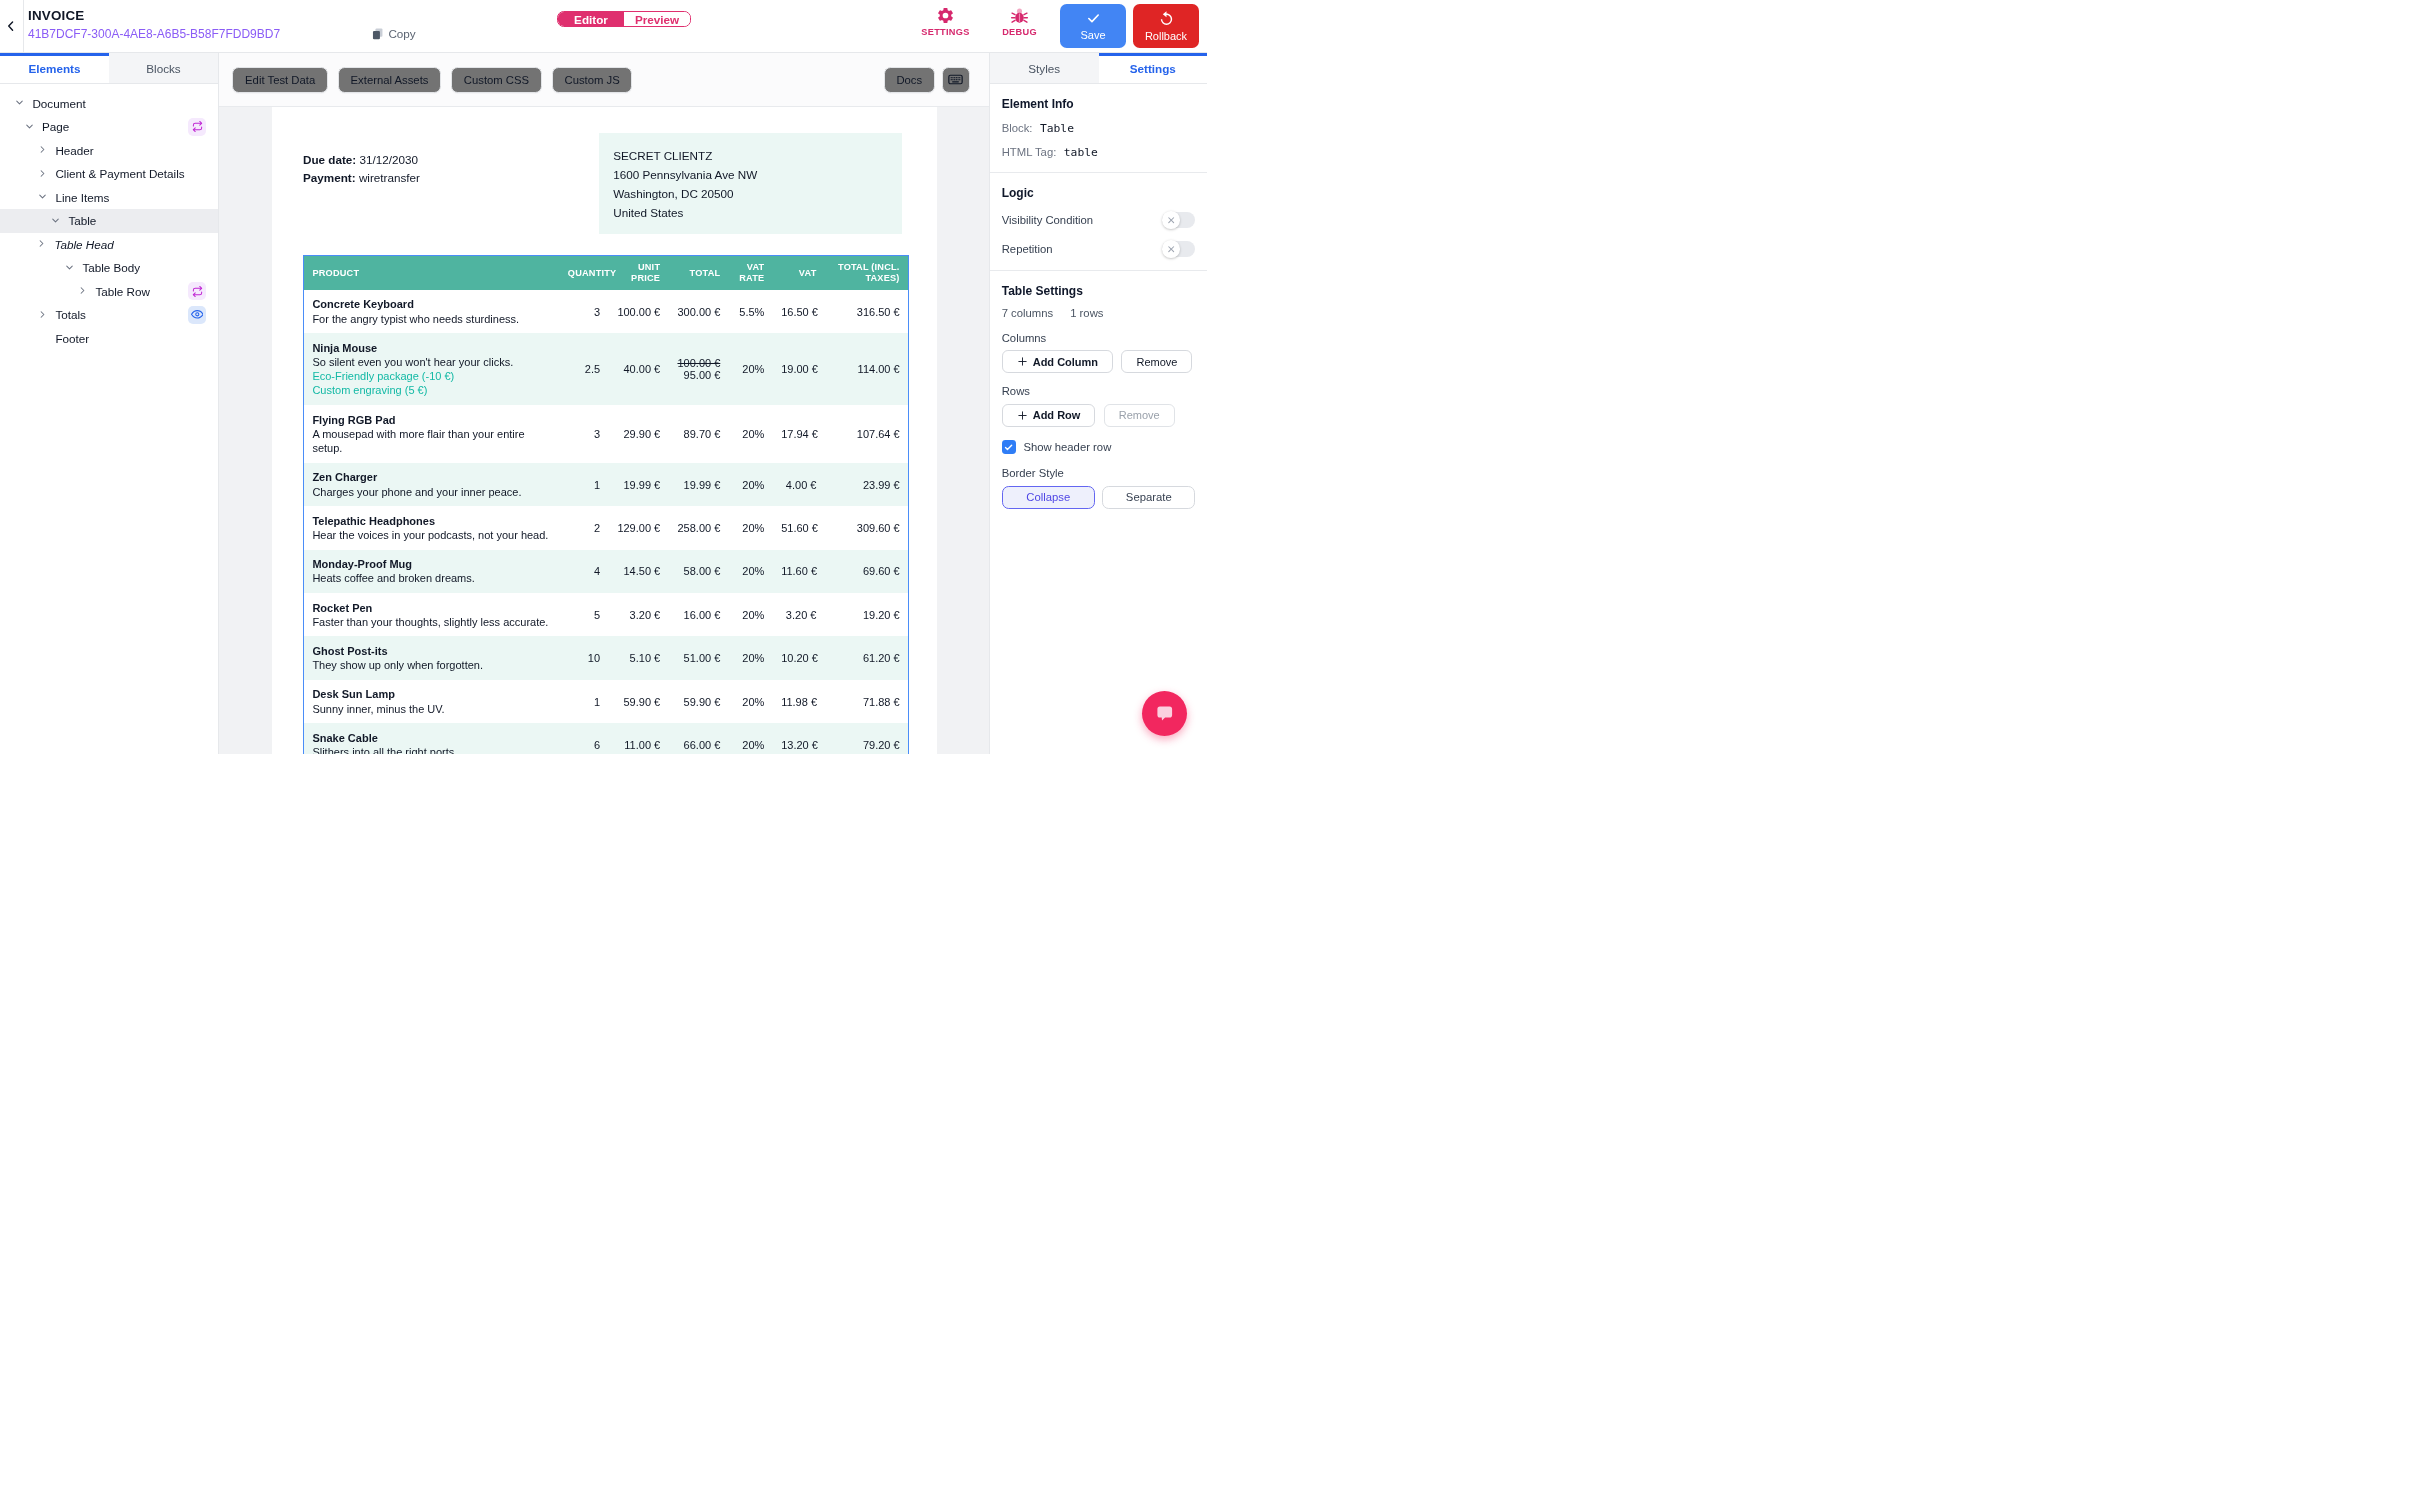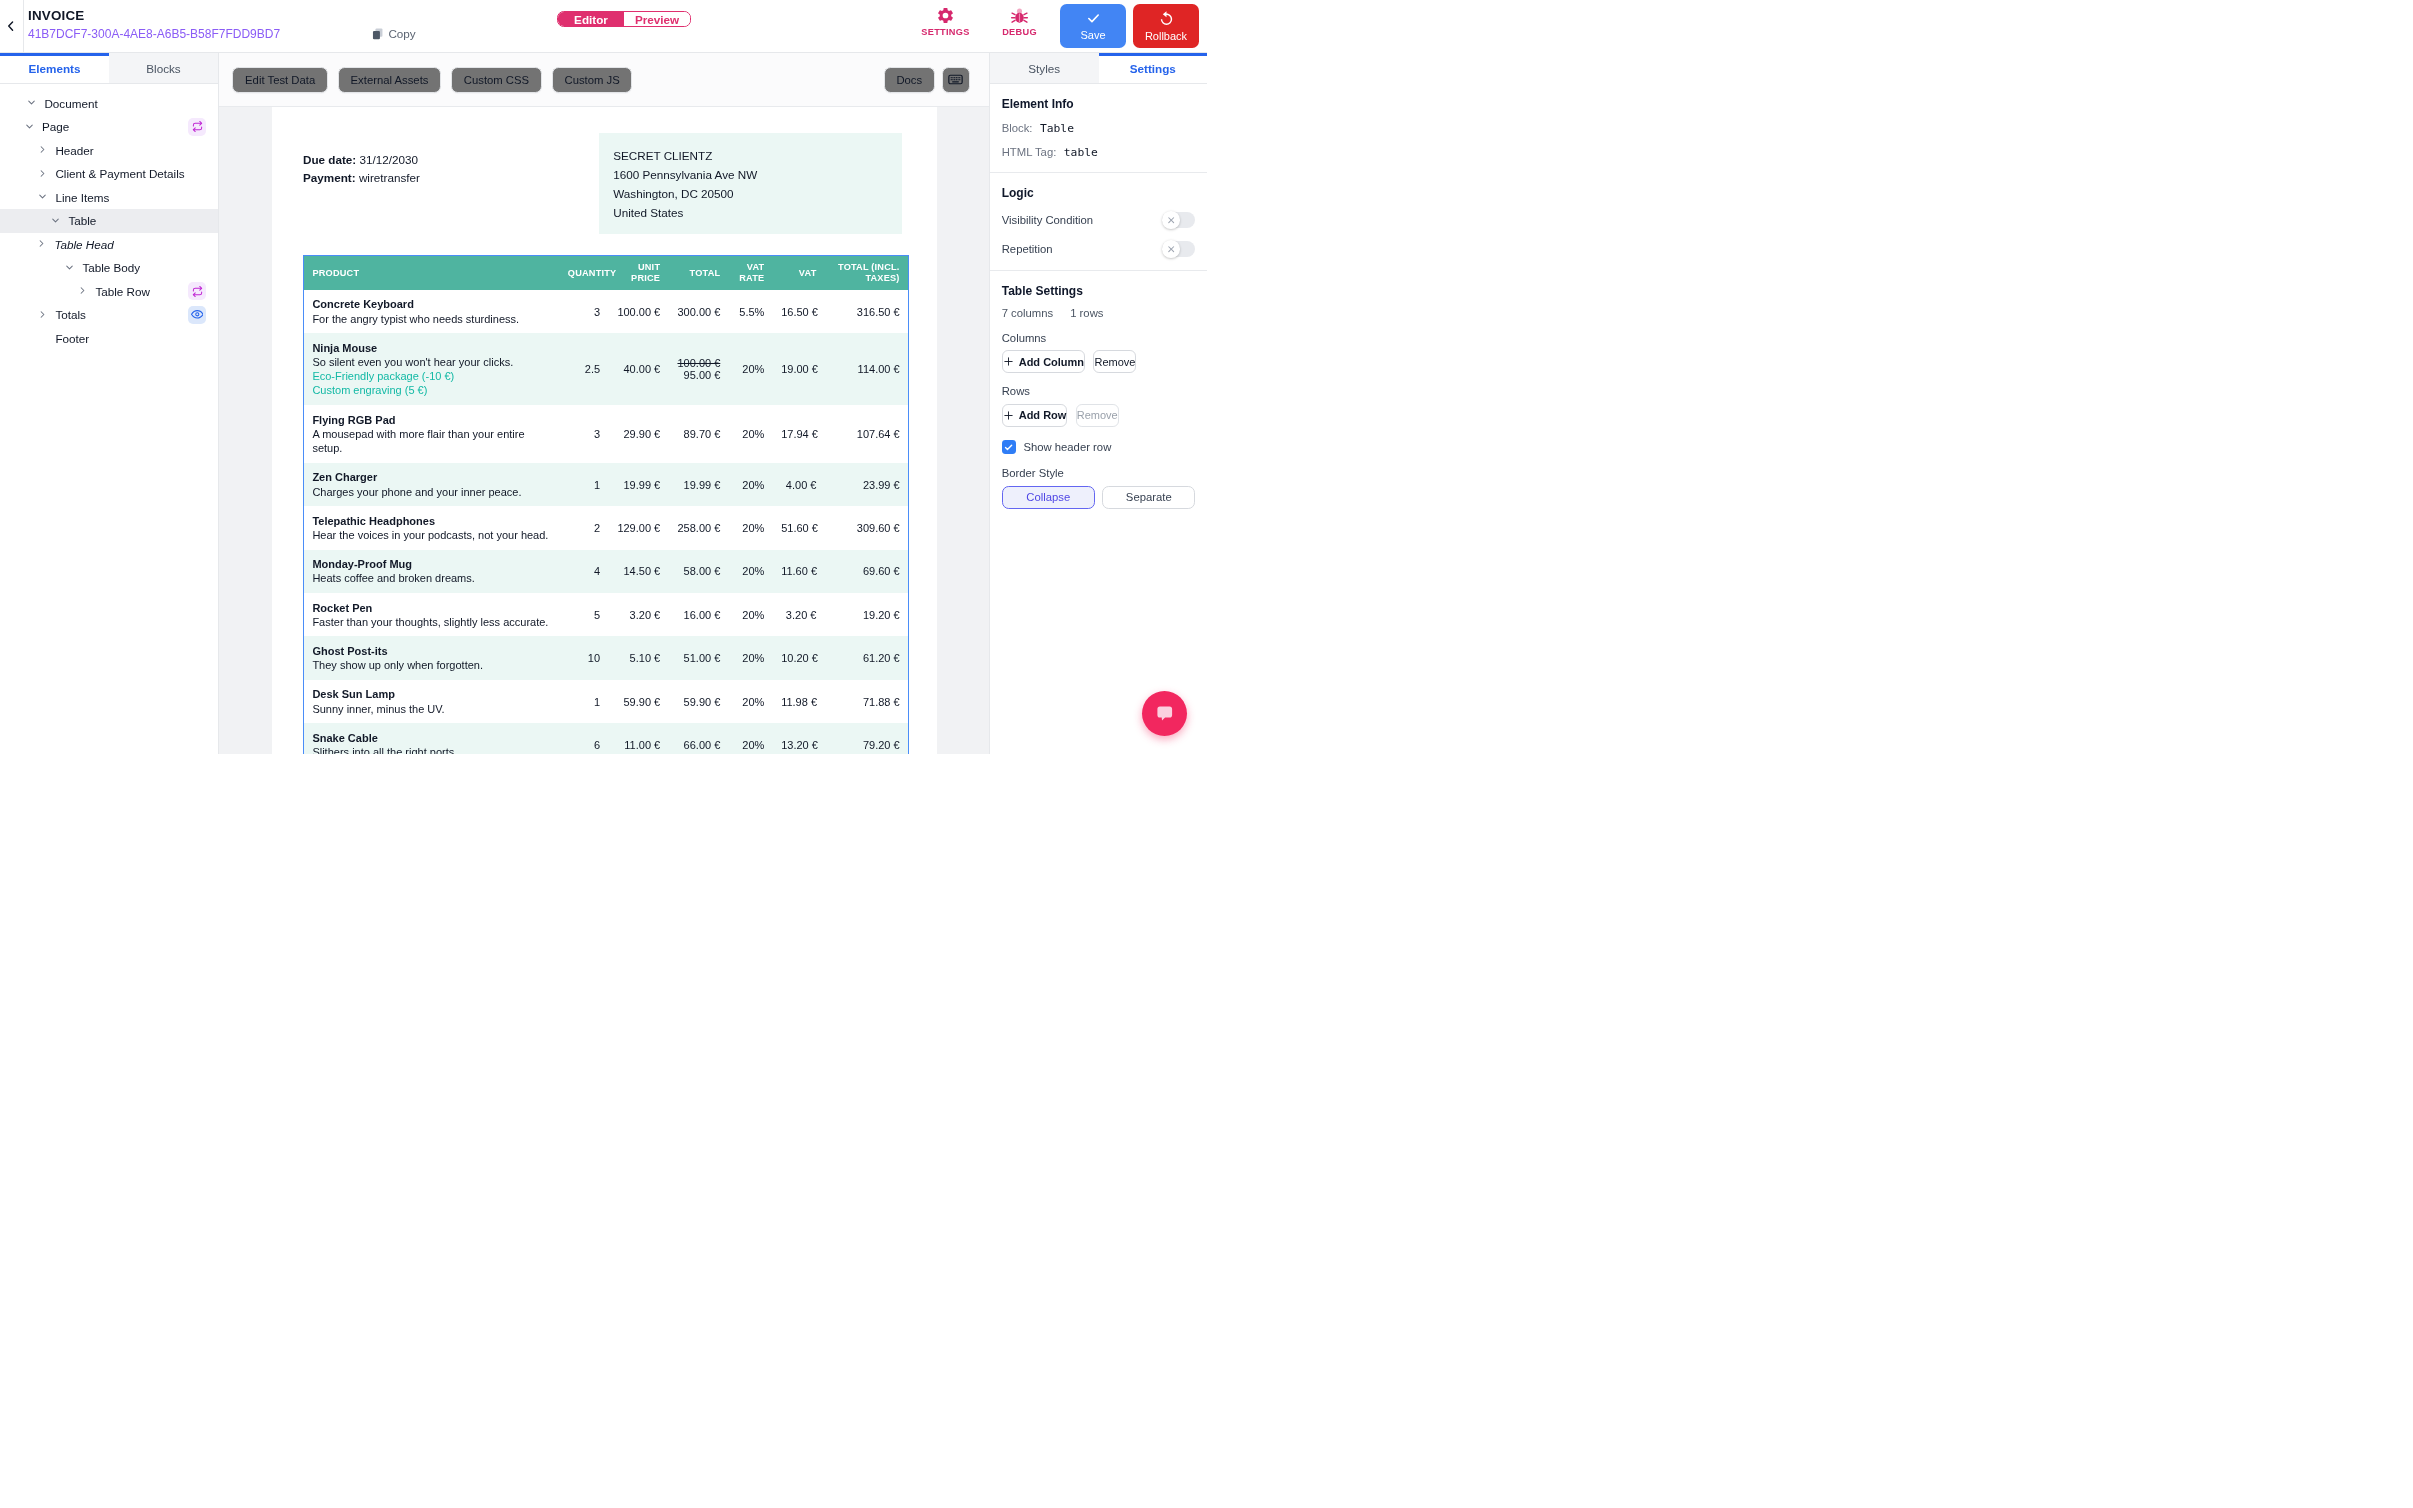--- a/index.html
+++ b/index.html
@@ -75,21 +75,21 @@
   .sect h3 { font-size:12px; font-weight:bold; color:#0f172a; }
   .inforow { margin-top:11px; font-size:11.3px; color:#6b7280; display:flex; align-items:baseline; gap:7.5px; }
   .inforow .mono { font-family:"DejaVu Sans Mono", monospace; font-size:11.3px; color:#111827; }
   .logicrow { margin-top:12.6px; display:flex; align-items:center; justify-content:space-between; }
   .logicrow .llbl { font-size:11.3px; color:#374151; }
   .toggle { width:33px; height:16px; background:#e8eaee; border-radius:8.4px; position:relative; cursor:pointer; }
   .knob { position:absolute; left:0; top:-0.8px; width:17.6px; height:17.6px; border-radius:50%; background:#fff; box-shadow:0 0.8px 2.5px rgba(0,0,0,.25); display:flex; align-items:center; justify-content:center; }
   .summary { margin-top:9.2px; display:flex; gap:17px; font-size:11.3px; color:#4b5563; }
   .sublbl { margin-top:12.6px; font-size:11.3px; color:#374151; }
   .btnrow { margin-top:6.7px; display:flex; gap:8.4px; }
-  .pbtn { height:22.6px; border:0.8px solid #d6d9de; border-radius:5.9px; background:#fff; display:flex; align-items:center; justify-content:center; gap:5px; font-size:11px; color:#111827; padding:0 0; cursor:pointer; font-family:inherit; }
+  .pbtn { height:22.6px; border:0.8px solid #d6d9de; border-radius:5.9px; background:#fff; display:flex; align-items:center; justify-content:center; gap:5px; font-size:11px; color:#111827; padding:0 14px; cursor:pointer; font-family:inherit; }
   .pbtn.bold { font-weight:bold; }
   .pbtn.disabled { color:#9aa1ab; border-color:#e0e3e7; }
   .checkrow { margin-top:13.4px; display:flex; align-items:center; gap:7.5px; }
   .checkbox { width:14.2px; height:14.2px; border-radius:3.4px; background:#2f7df6; display:flex; align-items:center; justify-content:center; cursor:pointer; }
   .checklbl { font-size:11.3px; color:#374151; }
   .borderbtns { margin-top:6.7px; display:flex; gap:7.5px; }
   .bsbtn { flex:1; height:23.5px; border-radius:6.7px; display:flex; align-items:center; justify-content:center; font-size:11.3px; cursor:pointer; }
   .bsbtn.active { background:#eef0fc; border:1.3px solid #6366f1; color:#4f46e5; }
   .bsbtn.plain { background:#fff; border:0.8px solid #d6d9de; color:#374151; }
 
@@ -168,21 +168,21 @@
 </div>
 
 <div class="cols">
 
   <div class="sidebar">
     <div class="tabs">
       <div class="tab active">Elements</div>
       <div class="tab inactive">Blocks</div>
     </div>
     <div class="tree" id="tree">
-        <div class="treeitem" style="padding-left: 26px;">
+        <div class="treeitem" style="padding-left: 14px;">
           <span class="tchev">
             <svg width="11" height="11" viewBox="0 0 24 24" fill="none" stroke="#6b7280" stroke-width="2.2" stroke-linecap="round" stroke-linejoin="round">
               <polyline points="6 9 12 15 18 9"></polyline>
             </svg>
           </span>
           <span>Document</span>
         </div>
         <div class="treeitem" style="padding-left: 23.5px;">
           <span class="tchev">
             <svg width="11" height="11" viewBox="0 0 24 24" fill="none" stroke="#6b7280" stroke-width="2.2" stroke-linecap="round" stroke-linejoin="round">

